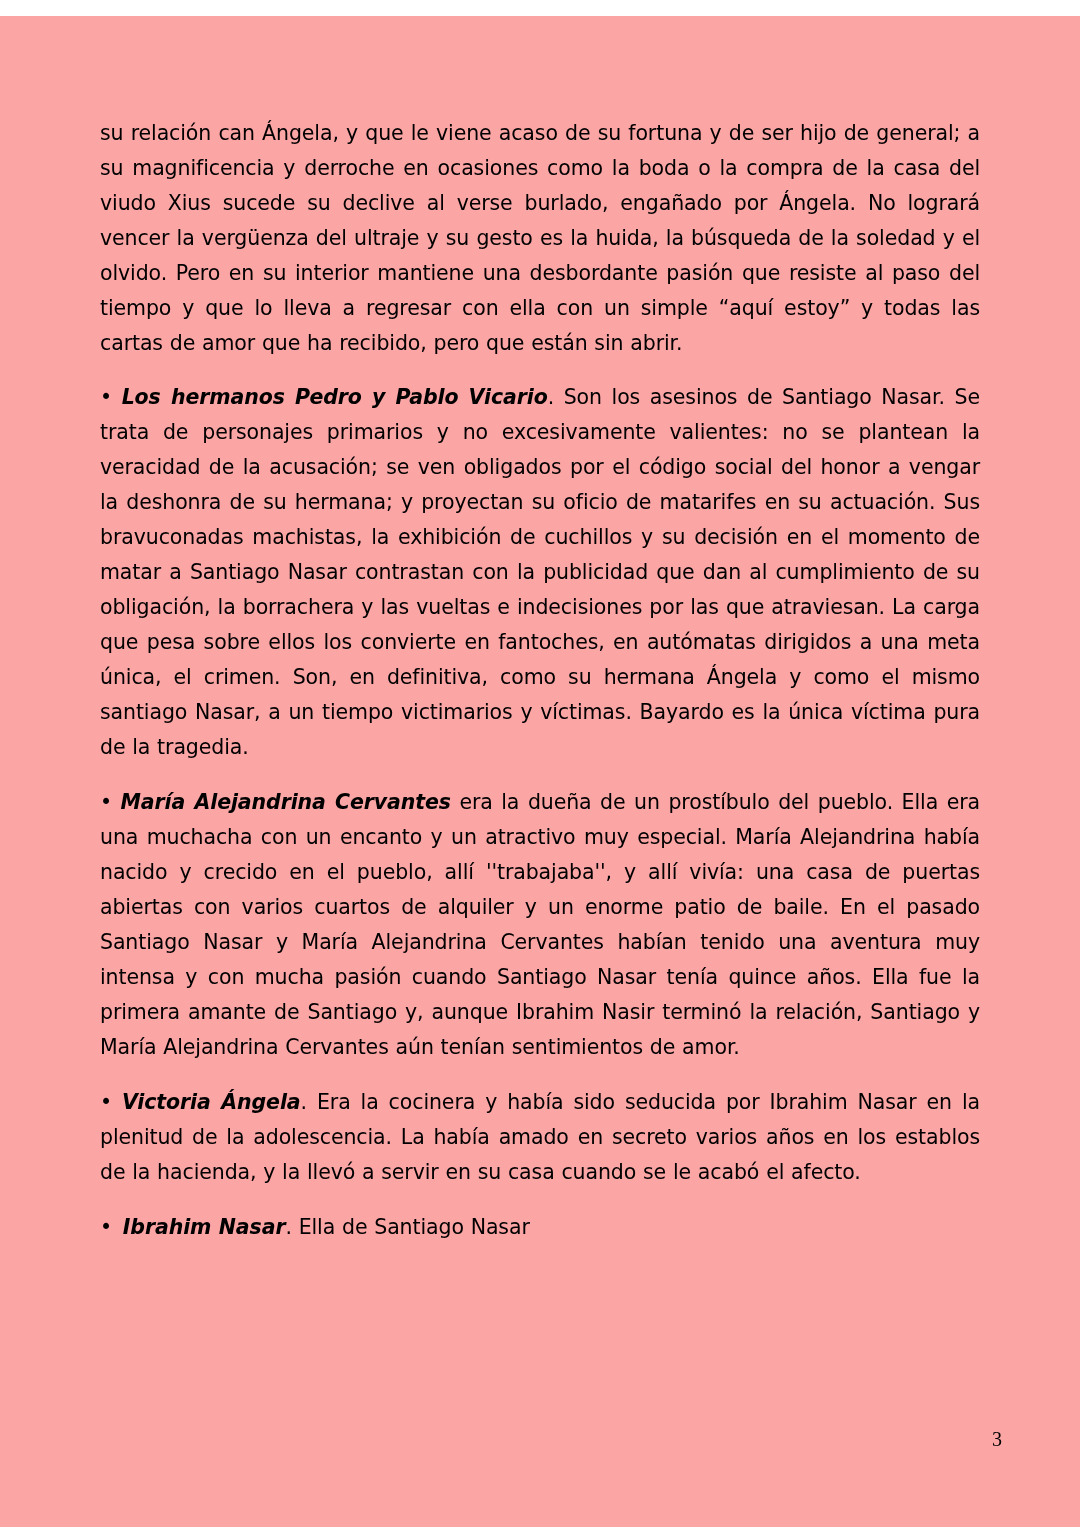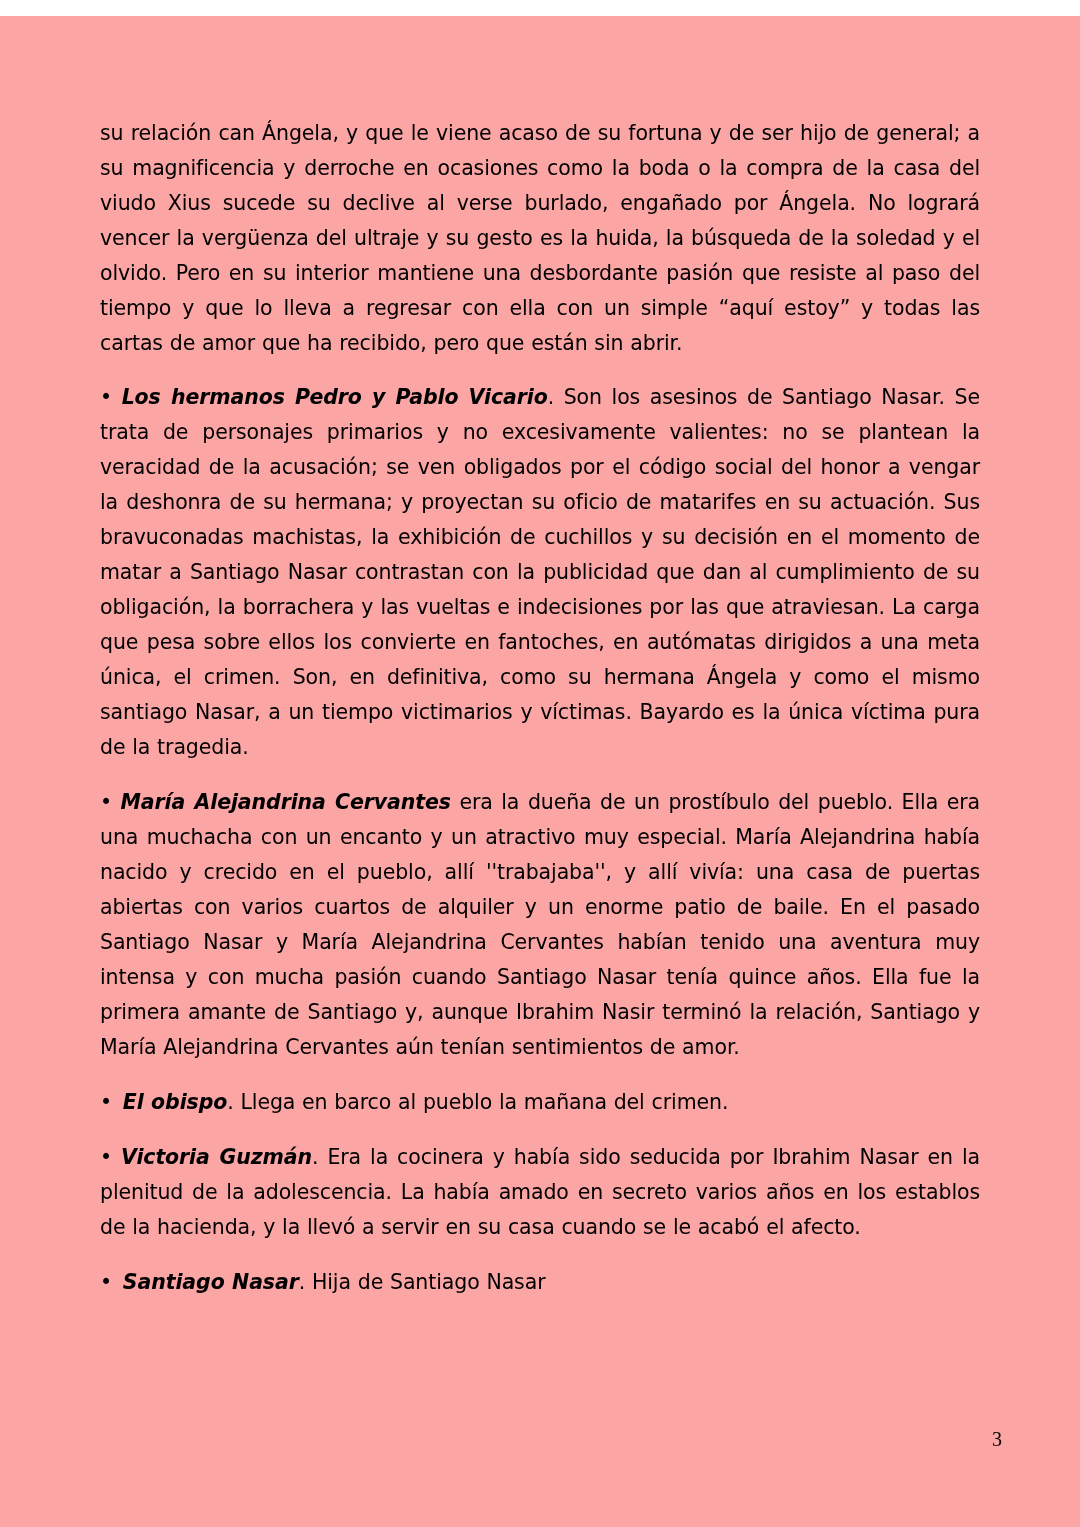--- a/index.html
+++ b/index.html
@@ -86,35 +86,31 @@
     <p class="para">
       <span class="bullet">•</span>
       <span class="name">Los hermanos Pedro y Pablo Vicario</span><span>. Son los asesinos de Santiago Nasar. Se trata de personajes primarios y no excesivamente valientes: no se plantean la veracidad de la acusación; se ven obligados por el código social del honor a vengar la deshonra de su hermana; y proyectan su oficio de matarifes en su actuación. Sus bravuconadas machistas, la exhibición de cuchillos y su decisión en el momento de matar a Santiago Nasar contrastan con la publicidad que dan al cumplimiento de su obligación, la borrachera y las vueltas e indecisiones por las que atraviesan. La carga que pesa sobre ellos los convierte en fantoches, en autómatas dirigidos a una meta única, el crimen. Son, en definitiva, como su hermana Ángela y como el mismo santiago Nasar, a un tiempo victimarios y víctimas. Bayardo es la única víctima pura de la tragedia.</span>
     </p>
 
     <p class="para">
       <span class="bullet">•</span>
       <span class="name">María Alejandrina Cervantes</span><span> era la dueña de un prostíbulo del pueblo. Ella era una muchacha con un encanto y un atractivo muy especial. María Alejandrina había nacido y crecido en el pueblo, allí ''trabajaba'', y allí vivía: una casa de puertas abiertas con varios cuartos de alquiler y un enorme patio de baile. En el pasado Santiago Nasar y María Alejandrina Cervantes habían tenido una aventura muy intensa y con mucha pasión cuando Santiago Nasar tenía quince años. Ella fue la primera amante de Santiago y, aunque Ibrahim Nasir terminó la relación, Santiago y María Alejandrina Cervantes aún tenían sentimientos de amor.</span>
     </p>
 
-    <p class="para">
-      <span class="bullet">•</span><span class="bullet-gap"></span>
-      <span class="name">El obispo</span><span>. Llega en barco al pueblo la mañana del crimen.</span>
-    </p>
 
 
 
     <p class="para">
       <span class="bullet">•</span>
-      <span class="name">Victoria Guzmán</span><span>. Era la cocinera y había sido seducida por Ibrahim Nasar en la plenitud de la adolescencia. La había amado en secreto varios años en los establos de la hacienda, y la llevó a servir en su casa cuando se le acabó el afecto.</span>
+      <span class="name">Victoria Ángela</span><span>. Era la cocinera y había sido seducida por Ibrahim Nasar en la plenitud de la adolescencia. La había amado en secreto varios años en los establos de la hacienda, y la llevó a servir en su casa cuando se le acabó el afecto.</span>
     </p>
 
 
     <p class="para">
       <span class="bullet">•</span><span class="bullet-gap"></span>
-      <span class="name">Santiago Nasar</span><span>. Hija de Santiago Nasar</span>
+      <span class="name">Ibrahim Nasar</span><span>. Ella de Santiago Nasar</span>
     </p>
 
   </div>
 
   <div class="page-number">3</div>
 
 </div>
 
 </body></html>

